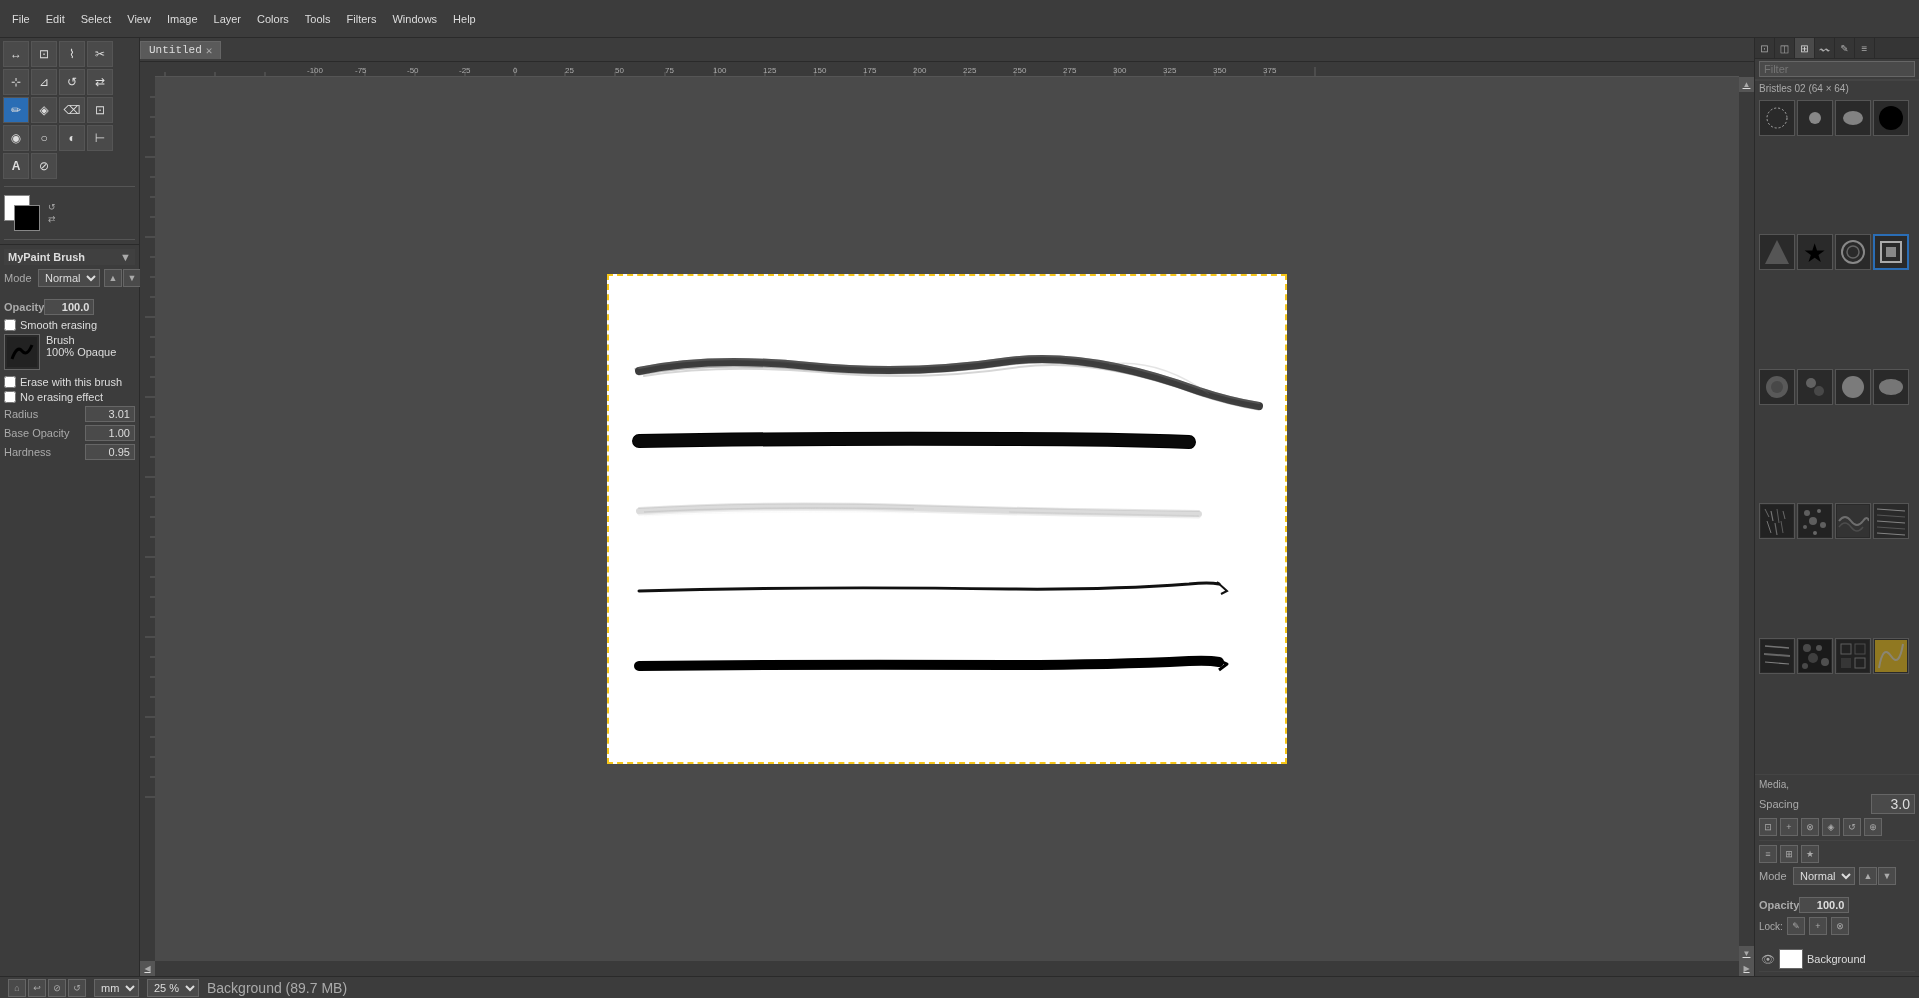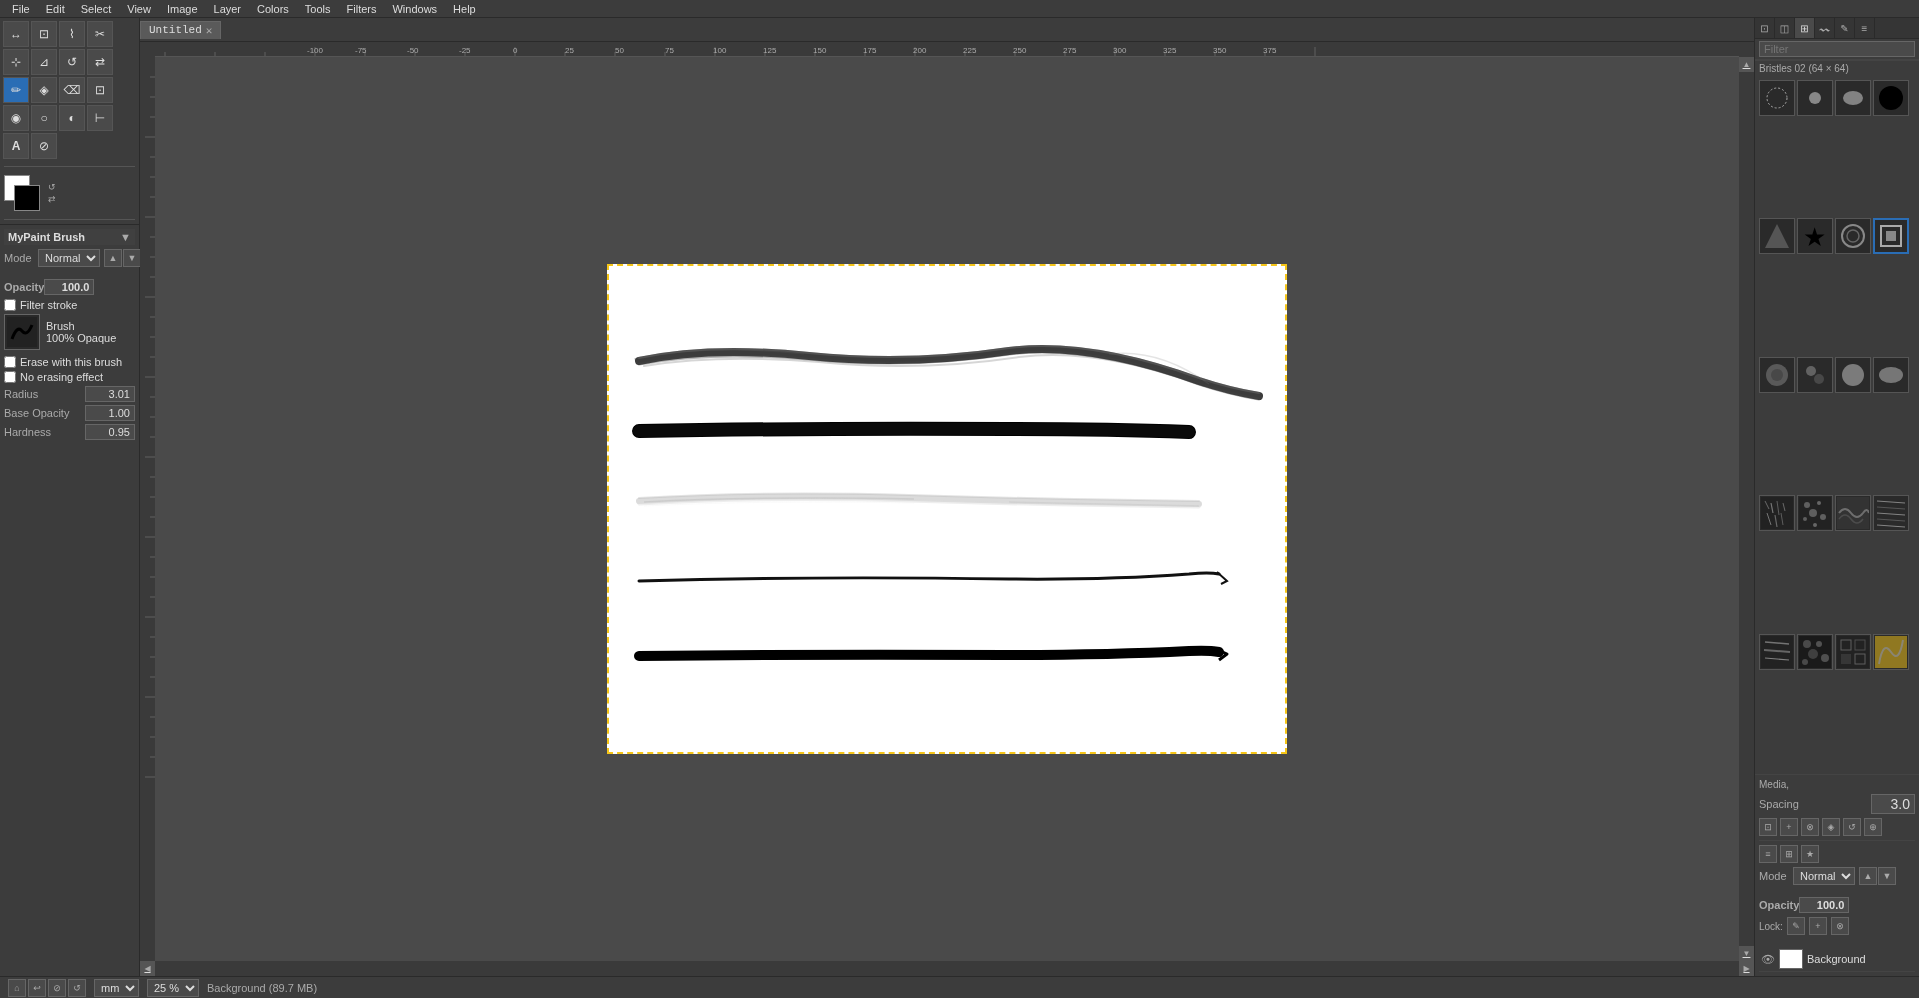--- a/index.html
+++ b/index.html
@@ -1,19 +1,19 @@
 <!DOCTYPE html>
 <html><head>
   <meta charset="utf-8">
   <style>
     * { margin: 0; padding: 0; box-sizing: border-box; }
     body { background: #3c3c3c; color: #ddd; font-family: sans-serif; font-size: 11px; width: 1919px; height: 998px; overflow: hidden; display: flex; flex-direction: column; }
 
     
-    .menubar { background: #3c3c3c; display: flex; align-items: center; height: 18px; border-bottom: 1px solid #2a2a2a; padding: 0 4px; flex-shrink: 0; }
+    .menubar { background: #3c3c3c; display: flex; align-items: center; height: 38px; border-bottom: 1px solid #2a2a2a; padding: 0 4px; flex-shrink: 0; }
     .menubar-item { padding: 2px 8px; cursor: pointer; color: #ddd; }
 
     
     .main-area { display: flex; flex: 1; overflow: hidden; }
 
     
     .toolbox { width: 140px; background: #3c3c3c; border-right: 1px solid #2a2a2a; display: flex; flex-direction: column; flex-shrink: 0; }
     .tool-row { display: flex; flex-wrap: wrap; padding: 2px; }
     .tool-btn { width: 26px; height: 26px; background: #4a4a4a; border: 1px solid #555; margin: 1px; display: flex; align-items: center; justify-content: center; cursor: pointer; font-size: 12px; color: #ddd; }
     .tool-btn.active { background: #2a6db5; }
@@ -31,21 +31,21 @@
     .panel-title { font-weight: bold; font-size: 11px; color: #ddd; }
     .panel-collapse { cursor: pointer; color: #aaa; }
     .mode-row { display: flex; align-items: center; gap: 4px; margin-bottom: 12px; }
     .mode-label { color: #aaa; min-width: 30px; }
     .mode-select { background: #4a4a4a; border: 1px solid #666; color: #ddd; padding: 1px 2px; font-size: 11px; }
     .opacity-row { display: flex; align-items: center; justify-content: flex-start; margin-bottom: 4px; font-weight: bold; }
     .opacity-label { color: #aaa; }
     .opacity-value { background: #4a4a4a; border: 1px solid #666; color: #ddd; padding: 1px 4px; min-width: 50px; text-align: right; }
     .checkbox-row { display: flex; align-items: center; gap: 4px; margin-bottom: 3px; }
     .checkbox-row input[type=checkbox] { width: 12px; height: 12px; }
-    .brush-preview { display: flex; align-items: center; gap: 6px; margin-bottom: 6px; }
+    .brush-preview { display: flex; gap: 6px; margin-bottom: 6px; }
     .brush-thumb { width: 36px; height: 36px; background: #2a2a2a; border: 1px solid #666; display: flex; align-items: center; justify-content: center; font-size: 9px; color: #888; }
     .brush-info { display: flex; flex-direction: column; }
     .slider-row { display: flex; align-items: center; justify-content: space-between; margin-bottom: 3px; }
     .slider-label { color: #aaa; min-width: 70px; }
     .slider-value { background: #4a4a4a; border: 1px solid #666; color: #ddd; padding: 1px 4px; min-width: 50px; text-align: right; font-size: 11px; }
 
     
     .canvas-container { flex: 1; background: #4a4a4a; display: flex; flex-direction: column; overflow: hidden; position: relative; }
     .tabs-bar { display: flex; align-items: center; background: #3c3c3c; border-bottom: 1px solid #2a2a2a; height: 24px; flex-shrink: 0; }
     .tab { display: flex; align-items: center; padding: 2px 8px; background: #4a4a4a; border: 1px solid #666; border-bottom: none; margin-right: 2px; cursor: pointer; font-size: 11px; font-family: Liberation Mono, monospace; }
@@ -77,21 +77,21 @@
     .spacing-value { background: #4a4a4a; border: 1px solid #666; color: #ddd; padding: 1px 4px; min-width: 44px; text-align: right; font-size: 14px; }
     .icon-row { display: flex; gap: 3px; margin-bottom: 4px; }
     .icon-btn { width: 18px; height: 18px; background: #4a4a4a; border: 1px solid #666; display: flex; align-items: center; justify-content: center; cursor: pointer; font-size: 9px; color: #aaa; }
     .layer-row { display: flex; align-items: center; gap: 4px; padding: 2px; border-bottom: 1px solid #444; }
     .layer-eye { color: #aaa; cursor: pointer; }
     .layer-thumb { width: 24px; height: 20px; background: white; border: 1px solid #666; }
     .layer-name { color: #ddd; font-size: 11px; }
 
     
     .status-bar { height: 22px; background: #3c3c3c; border-top: 1px solid #2a2a2a; display: flex; align-items: center; padding: 0 8px; gap: 8px; flex-shrink: 0; }
-    .status-item { color: #aaa; font-size: 11px; }
+    .status-item { color: #aaa; font-size: 14px; }
     .status-select { background: #4a4a4a; border: 1px solid #666; color: #ddd; padding: 1px 2px; font-size: 11px; }
 
     
     .ruler-svg { width: 100%; height: 15px; }
   </style>
 </head>
 <body>
 
 <div class="menubar">
   <div class="menubar-item">File</div>
@@ -162,21 +162,21 @@
         </div>
       </div>
 
       <div class="opacity-row">
         <span class="opacity-label">Opacity</span>
         <span class="opacity-value">100.0</span>
       </div>
 
       <div class="checkbox-row">
         <input type="checkbox" style="">
-        <label>Filter stroke</label>
+        <label>Smooth erasing</label>
       </div>
 
       <div class="brush-preview">
         <div class="brush-thumb">
           <svg width="30" height="30" viewBox="0 0 30 30">
             <rect width="30" height="30" fill="#222"></rect>
             <path d="M5 22 Q10 8 15 14 Q20 20 25 8" stroke="black" stroke-width="3" fill="none"></path>
           </svg>
         </div>
         <div class="brush-info">

